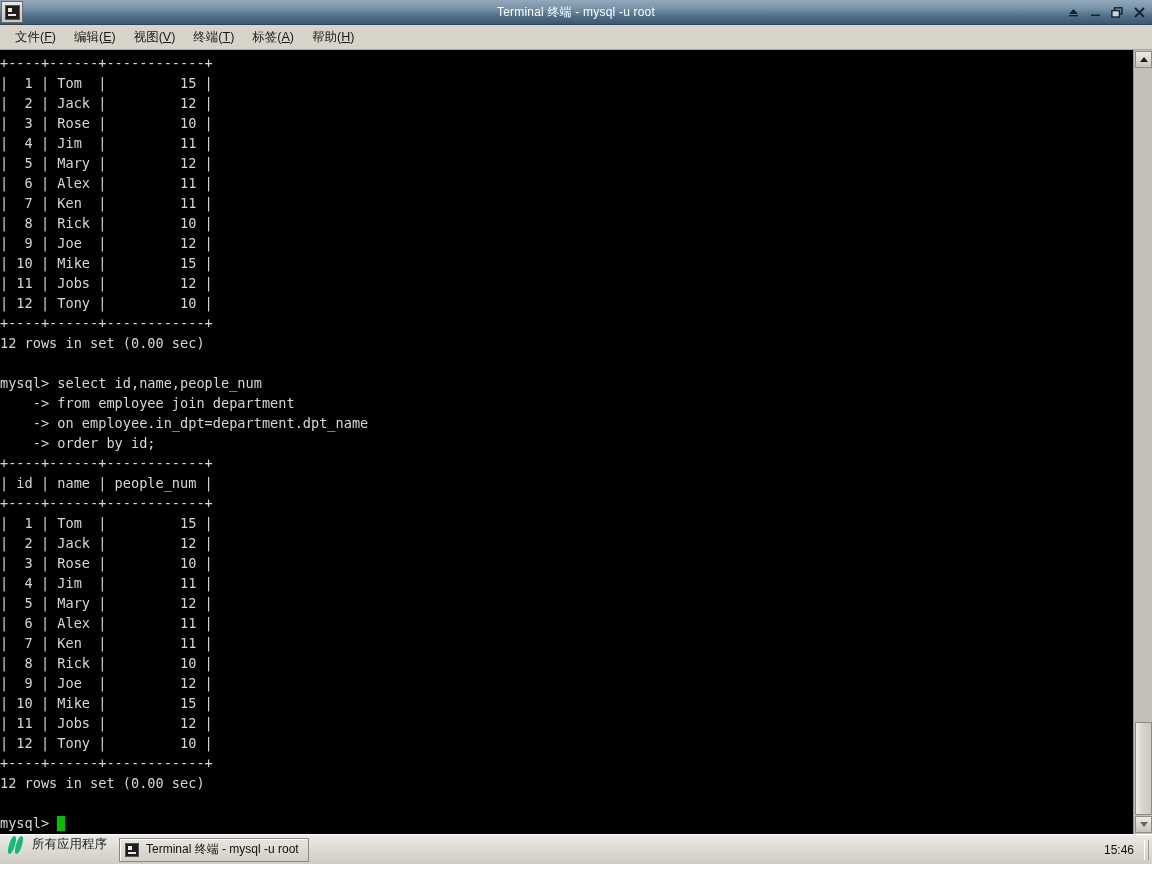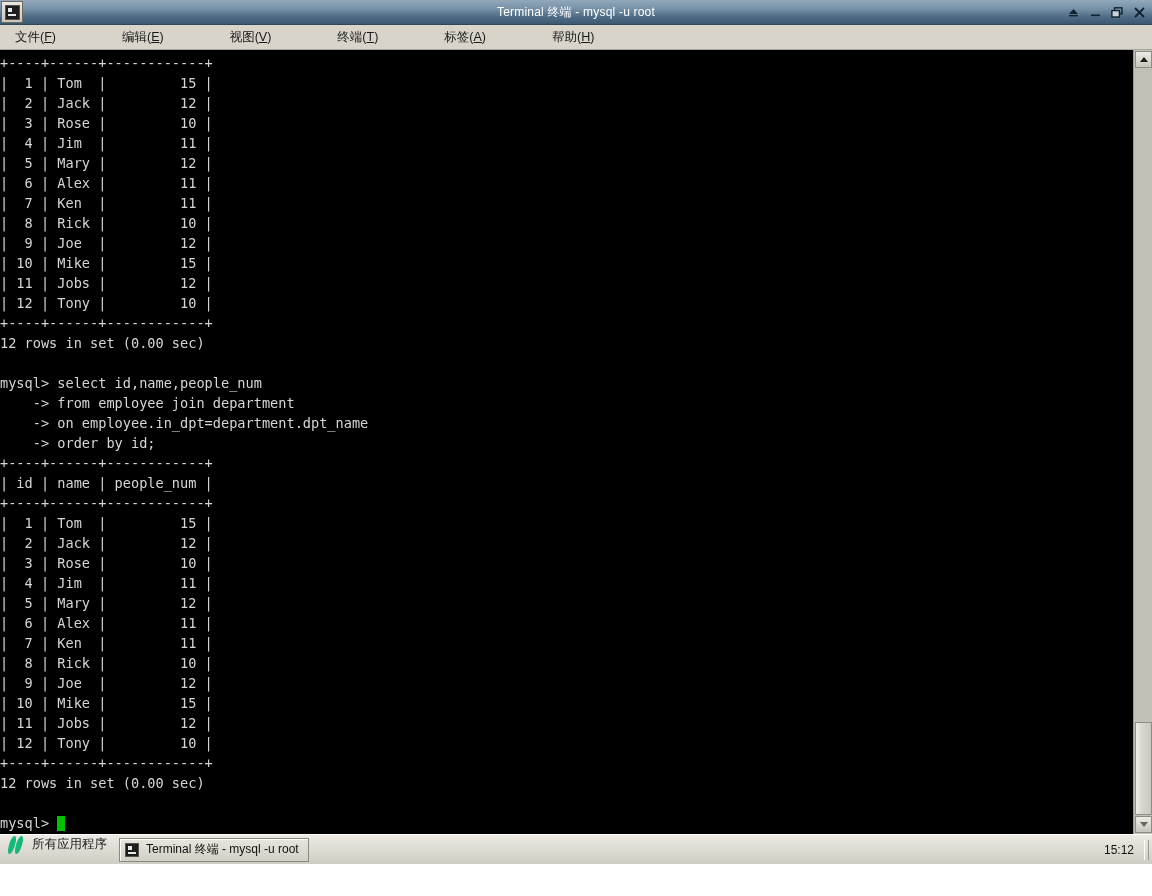--- a/index.html
+++ b/index.html
@@ -106,21 +106,20 @@
 
   
   .menubar {
     height: 25px;
     background: #d8d4ca;
     border-bottom: 1px solid #a9a69d;
     display: flex;
     align-items: center;
     padding-left: 6px;
     box-sizing: border-box;
-    gap: 48px;
   }
   .menu-item {
     font-size: 12.5px;
     color: #1a1a1a;
     padding: 2px 9px;
     cursor: default;
     white-space: nowrap;
   }
   .menu-item .mn {
     text-decoration: underline;
@@ -405,18 +404,18 @@
       <div class="tb-launcher-label">所有应用程序</div>
     </div>
 
     <div class="tb-task">
       <div class="term-glyph"></div>
       <div class="tb-task-label">Terminal 终端 - mysql -u root</div>
     </div>
 
     <div class="tb-spacer"></div>
 
-    <div class="tb-clock">15:12</div>
+    <div class="tb-clock">15:46</div>
     <div class="tb-grip"></div>
   </div>
 
   <div id="desktop-strip"></div>
 </div>
 
 </body></html>

